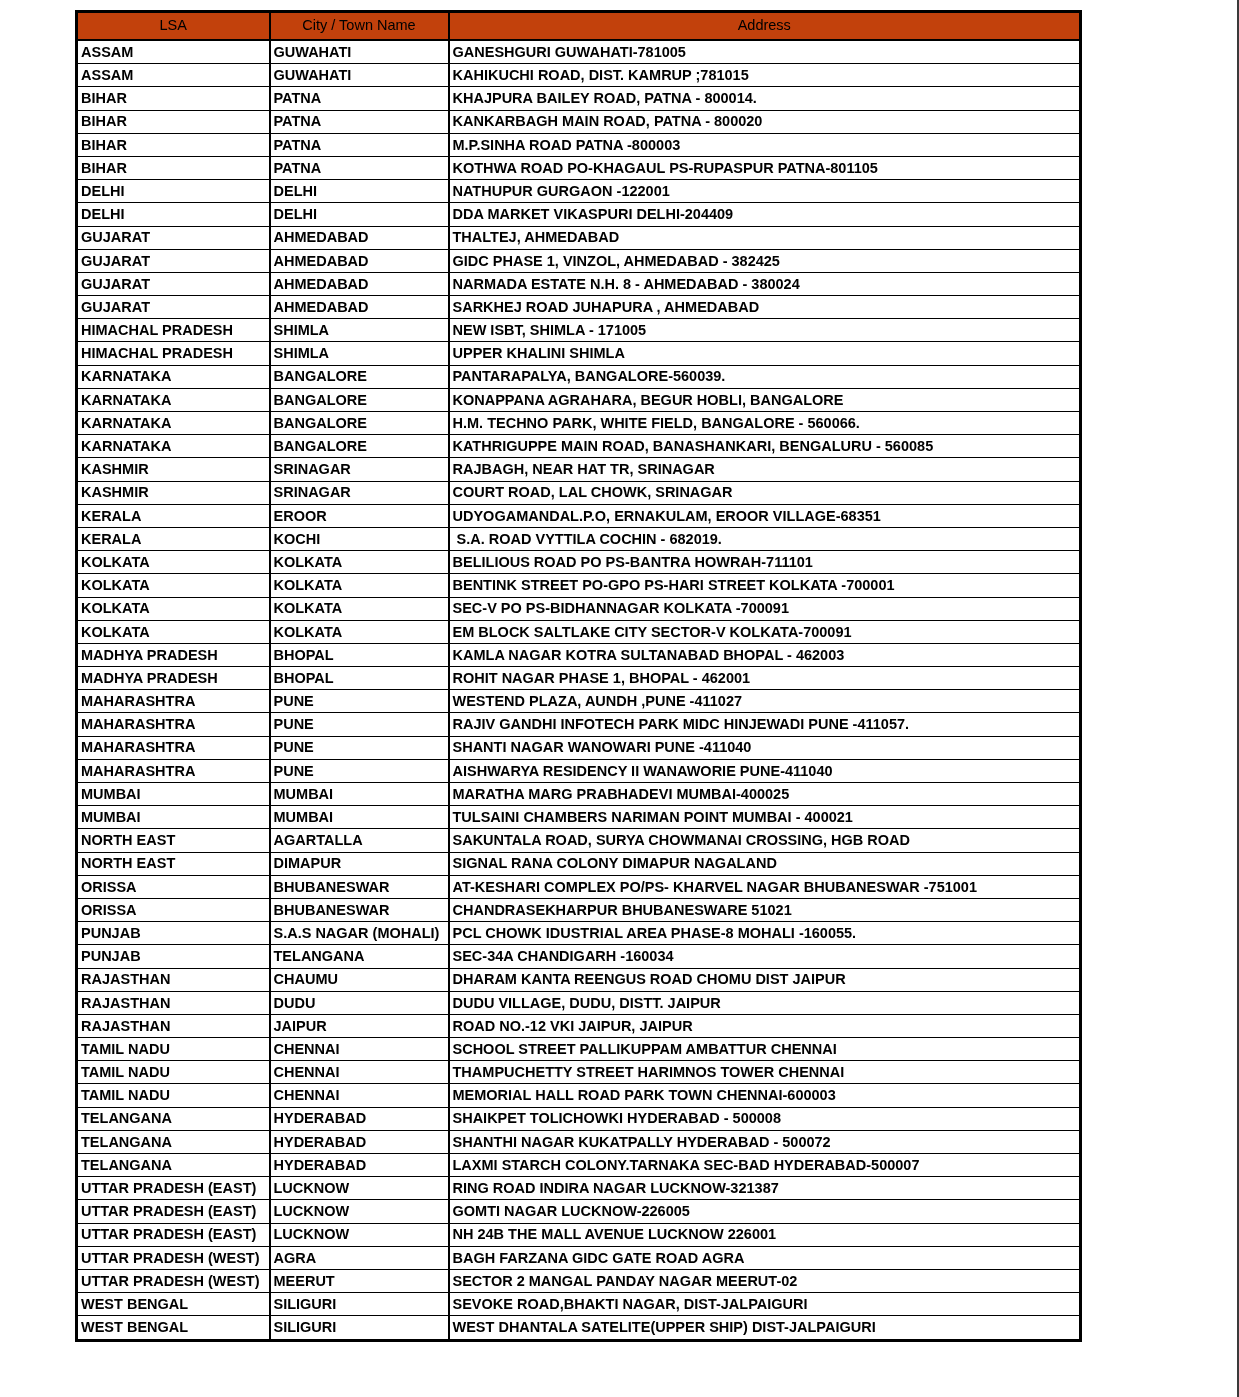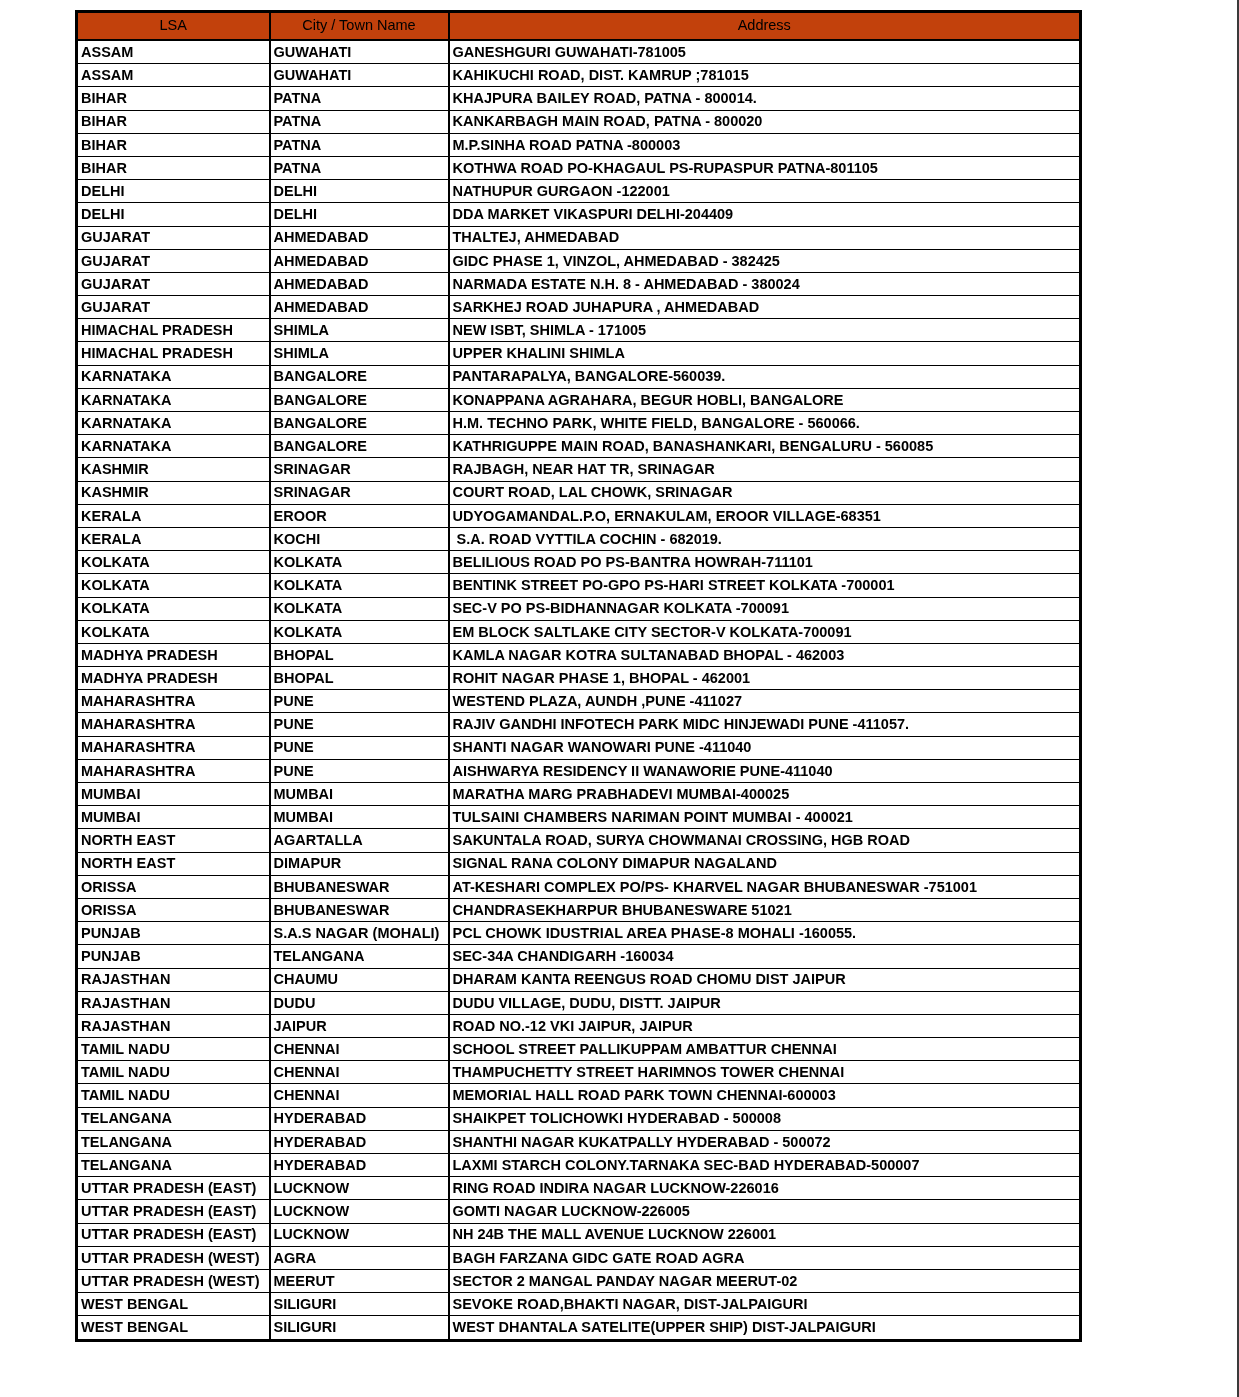--- a/index.html
+++ b/index.html
@@ -326,21 +326,21 @@
           <td>SHANTHI NAGAR KUKATPALLY HYDERABAD - 500072</td>
         </tr>
         <tr>
           <td>TELANGANA</td>
           <td>HYDERABAD</td>
           <td>LAXMI STARCH COLONY.TARNAKA SEC-BAD HYDERABAD-500007</td>
         </tr>
         <tr>
           <td>UTTAR PRADESH (EAST)</td>
           <td>LUCKNOW</td>
-          <td>RING ROAD INDIRA NAGAR LUCKNOW-226016</td>
+          <td>RING ROAD INDIRA NAGAR LUCKNOW-321387</td>
         </tr>
         <tr>
           <td>UTTAR PRADESH (EAST)</td>
           <td>LUCKNOW</td>
           <td>GOMTI NAGAR LUCKNOW-226005</td>
         </tr>
         <tr>
           <td>UTTAR PRADESH (EAST)</td>
           <td>LUCKNOW</td>
           <td>NH 24B THE MALL AVENUE LUCKNOW 226001</td>

